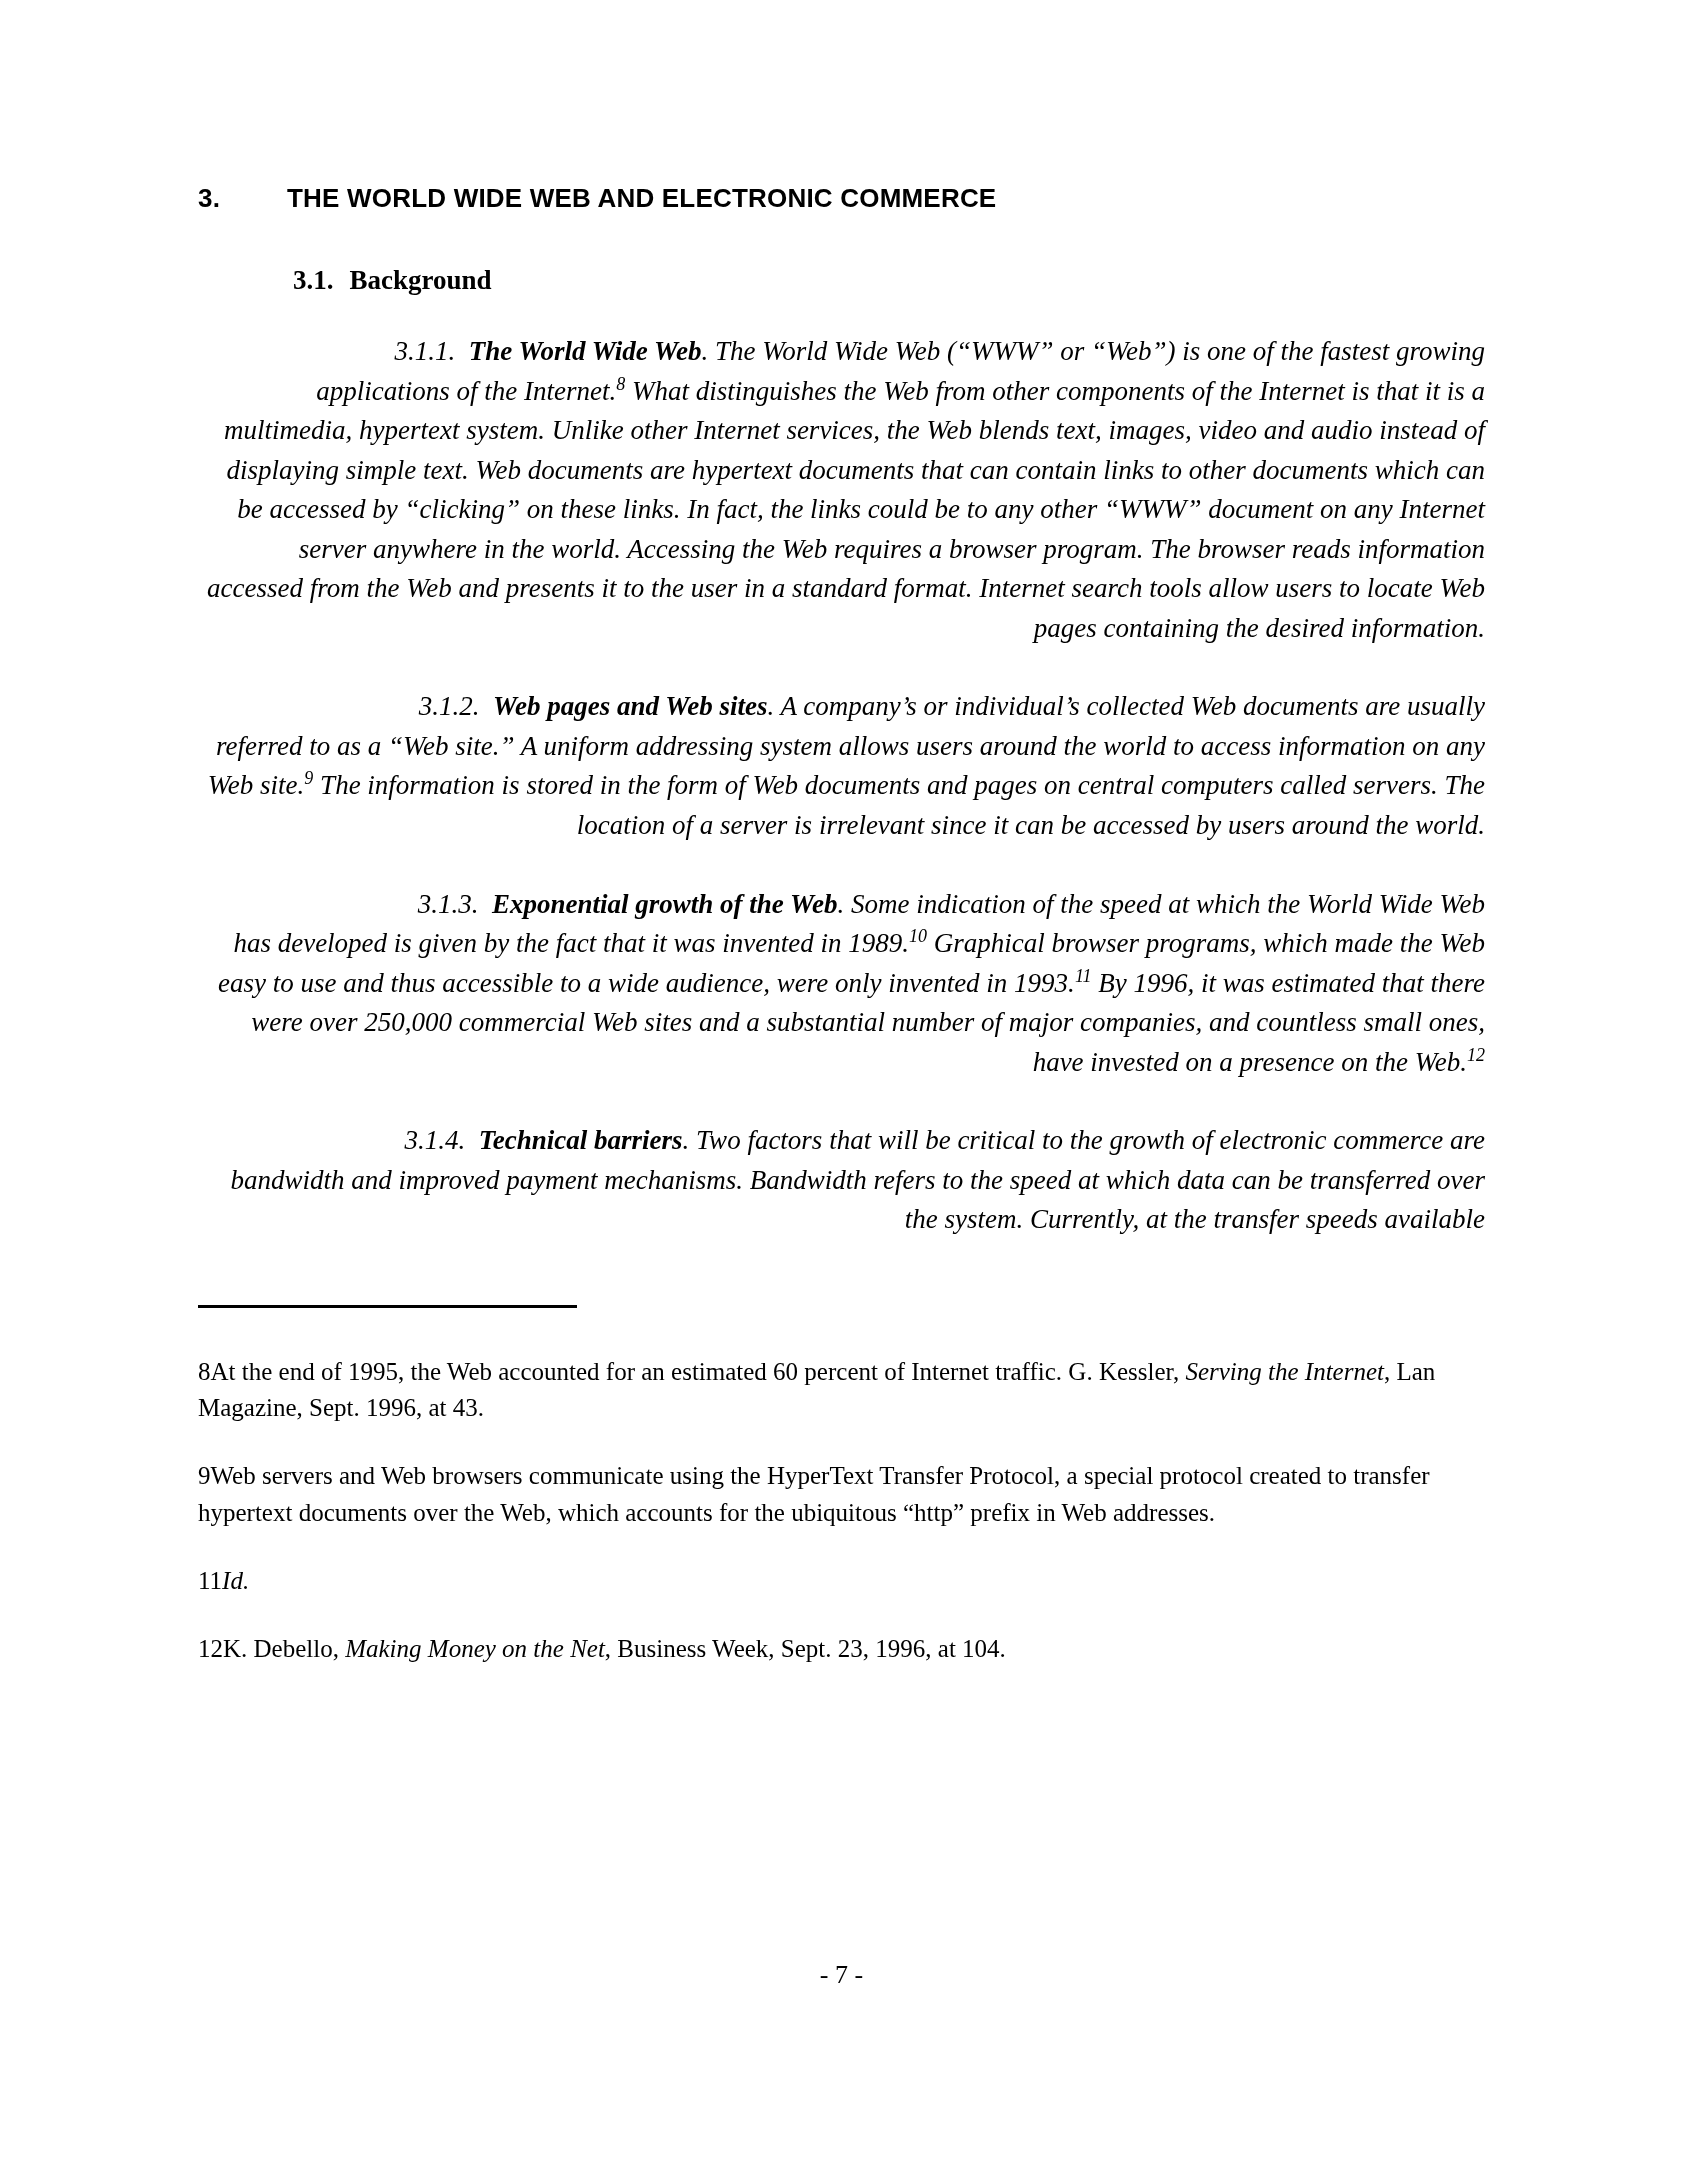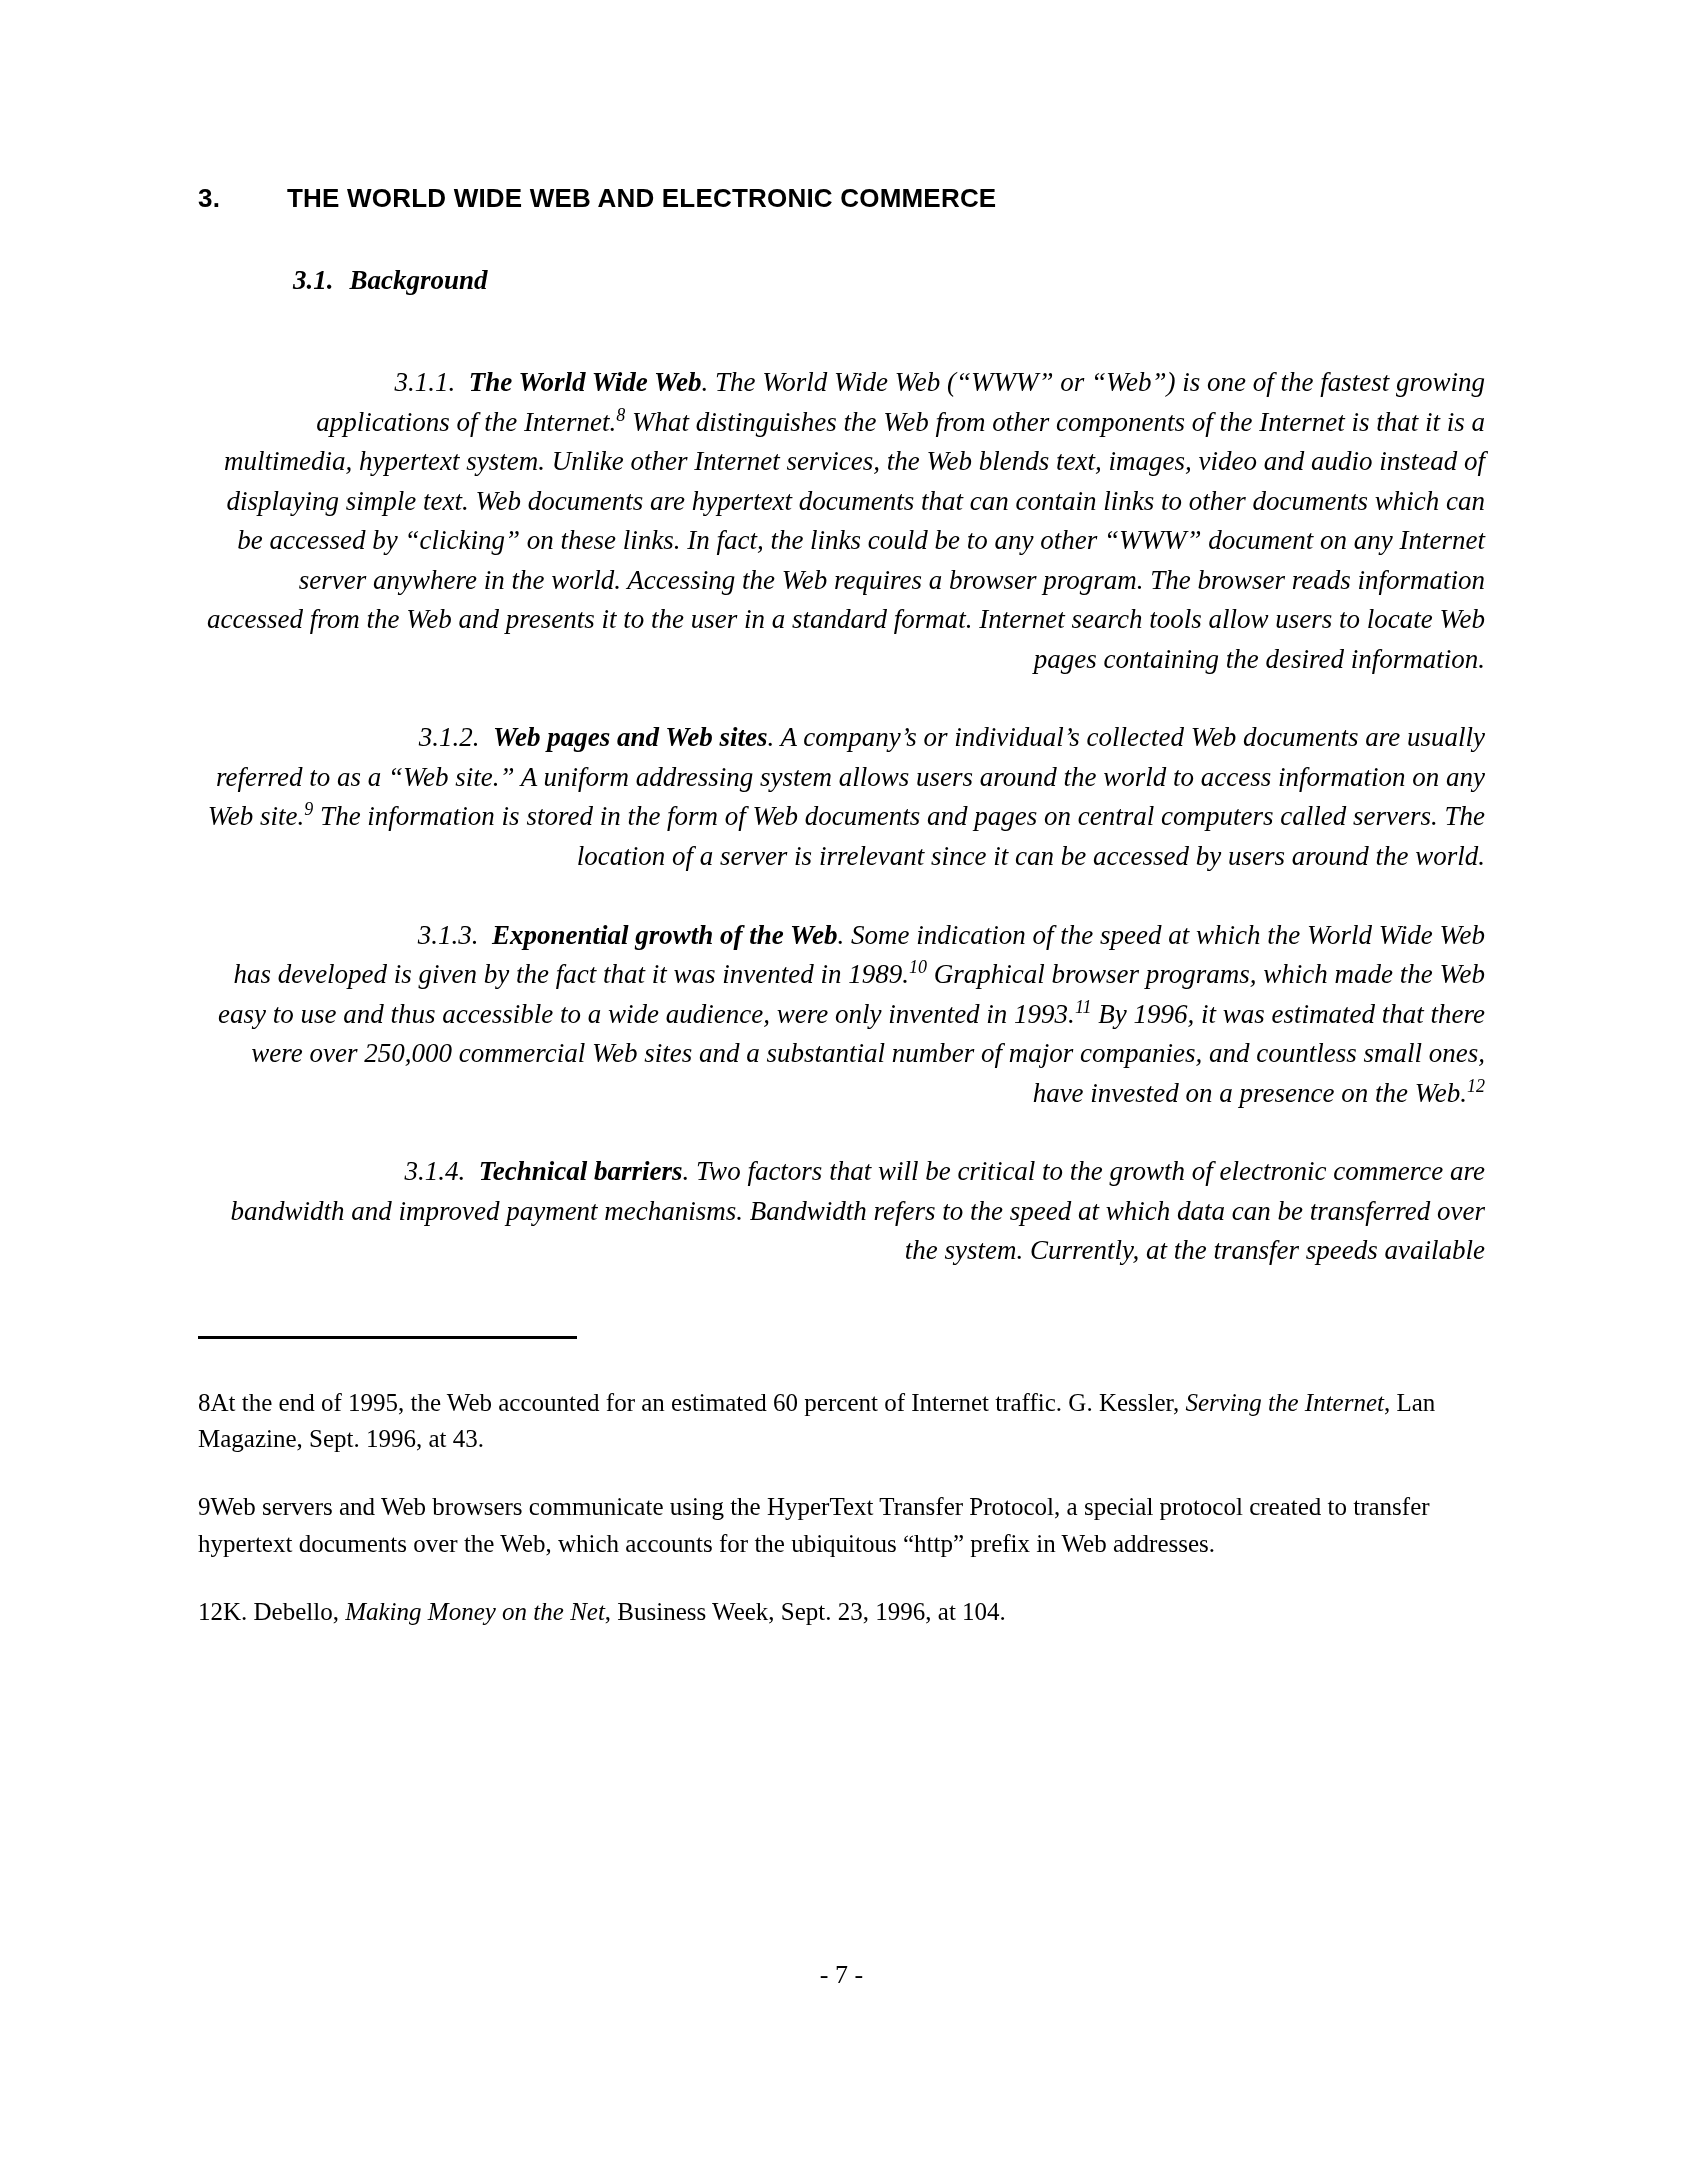--- a/index.html
+++ b/index.html
@@ -30,22 +30,21 @@
     display: flex;
   }
   .section-heading .num {
     width: 89px;
     flex: 0 0 89px;
   }
   .subsection-heading {
     font-family: "Liberation Serif", serif;
     font-weight: bold;
     font-size: 27px;
-    margin: 0 0 67px 95px;
-    font-style: italic;
+    margin: 0 0 36px 95px;
   }
   .subsection-heading .num {
     margin-right: 16px;
   }
   p.body {
     font-size: 27px;
     line-height: 1.465;
     margin: 0 4px 39px 0;
     text-align: right;
     font-style: italic;
@@ -120,20 +119,23 @@
 
   <p class="footnote">
     <span>8</span><span>At the end of 1995, the Web accounted for an estimated 60 percent of Internet traffic. G. Kessler, </span><i>Serving the Internet</i><span>, Lan Magazine, Sept. 1996, at 43.</span>
   </p>
 
   <p class="footnote">
     <span>9</span><span>Web servers and Web browsers communicate using the HyperText Transfer Protocol, a special protocol created to transfer hypertext documents over the Web, which accounts for the ubiquitous “http” prefix in Web addresses.</span>
   </p>
 
 
+  <p class="footnote">
+    <span>11</span><i>Id.</i>
+  </p>
 
   <p class="footnote">
     <span>12</span><span>K. Debello, </span><i>Making Money on the Net</i><span>, Business Week, Sept. 23, 1996, at 104.</span>
   </p>
 
   <div class="page-number">- 7 -</div>
 
 </div>
 
 

